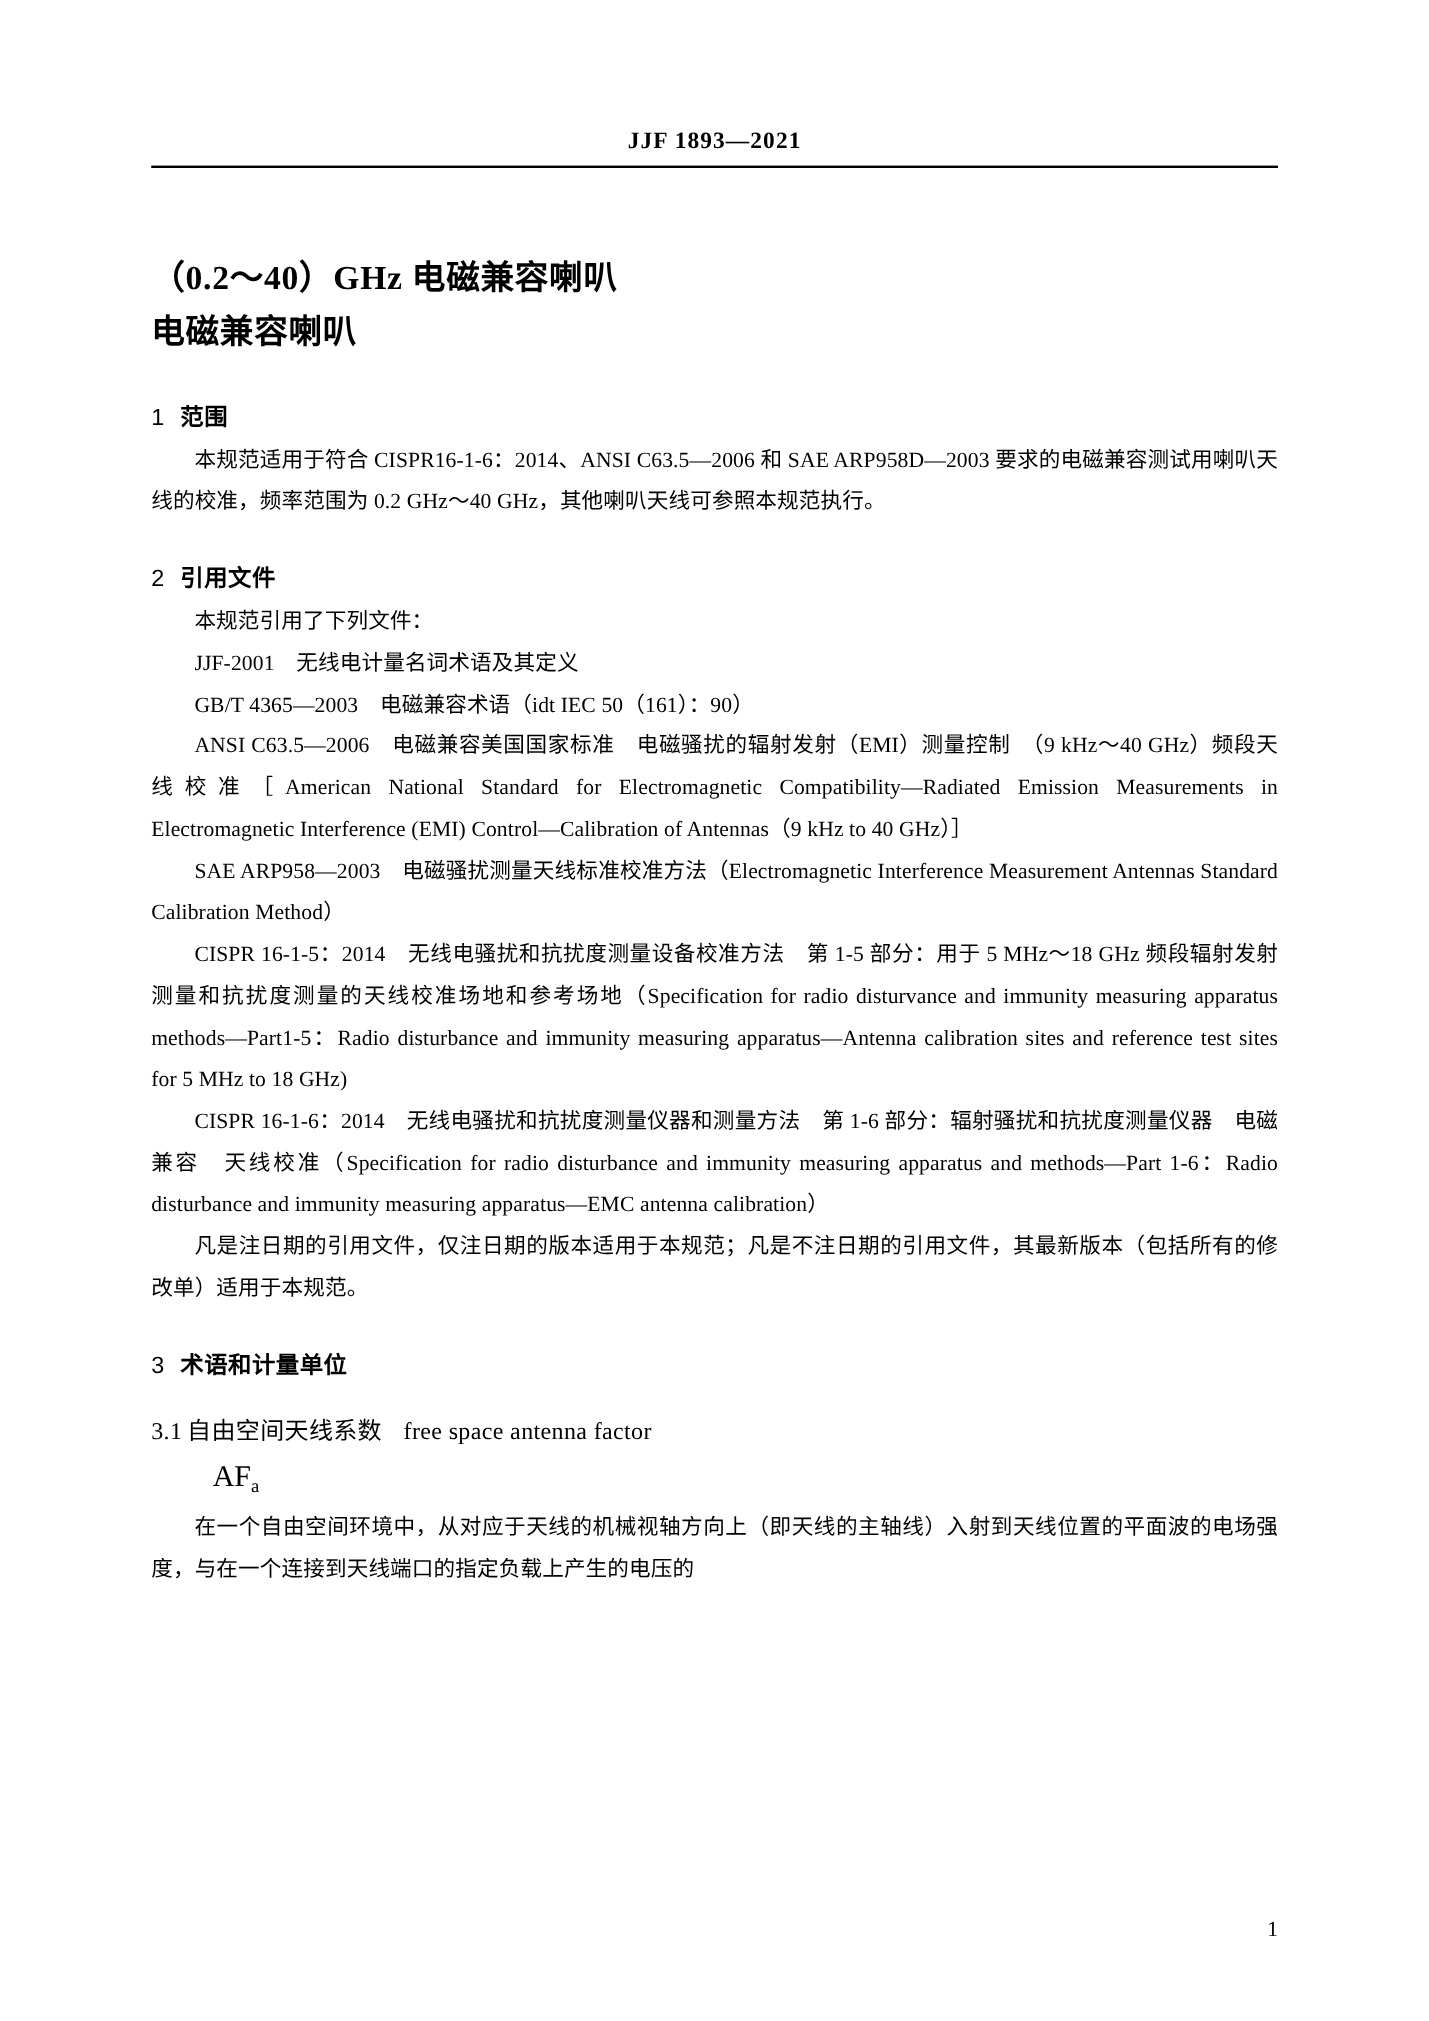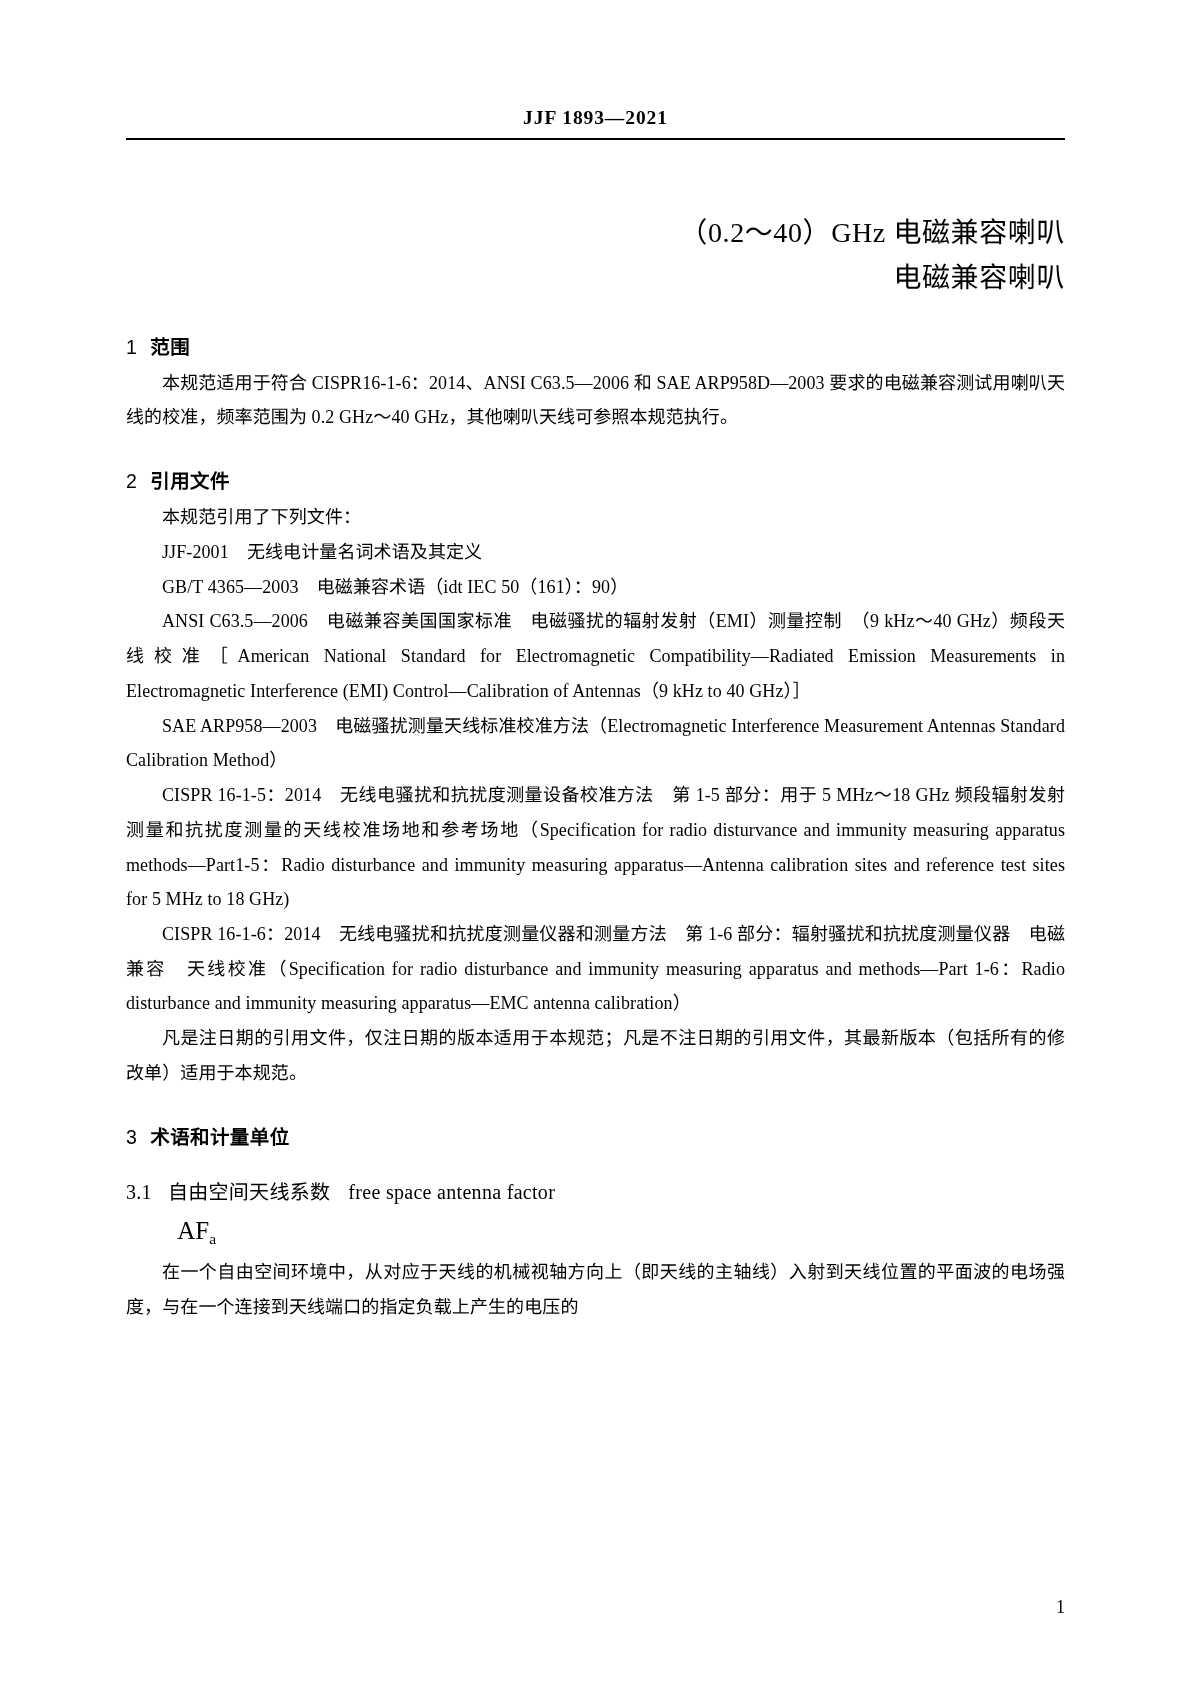--- a/index.html
+++ b/index.html
@@ -43,22 +43,22 @@
   }
   .header-rule {
     margin-top: 10px;
     border-bottom: 2.2px solid #000;
     width: 100%;
   }
 
   
   .doc-title {
     margin-top: 70px;
-    text-align: right;
-    font-weight: normal;
+    text-align: left;
+    font-weight: bold;
     font-size: 28px;
     line-height: 1.62;
     letter-spacing: 0.6px;
   }
   .doc-title .line {
     display: block;
     white-space: nowrap;
   }
 
   
@@ -74,21 +74,21 @@
     margin-right: 13px;
     font-weight: normal;
   }
   .sec-h2 {
     font-size: 20px;
     letter-spacing: 0.3px;
     margin-top: 26px;
     margin-bottom: 2px;
   }
   .sec-h2 .num {
-    margin-right: 16px;
+    margin-right: 4px;
   }
   .sec-h2 .en {
     margin-left: 18px;
   }
 
   
   p.body {
     font-size: 18px;
     line-height: 1.93;
     margin: 0;

